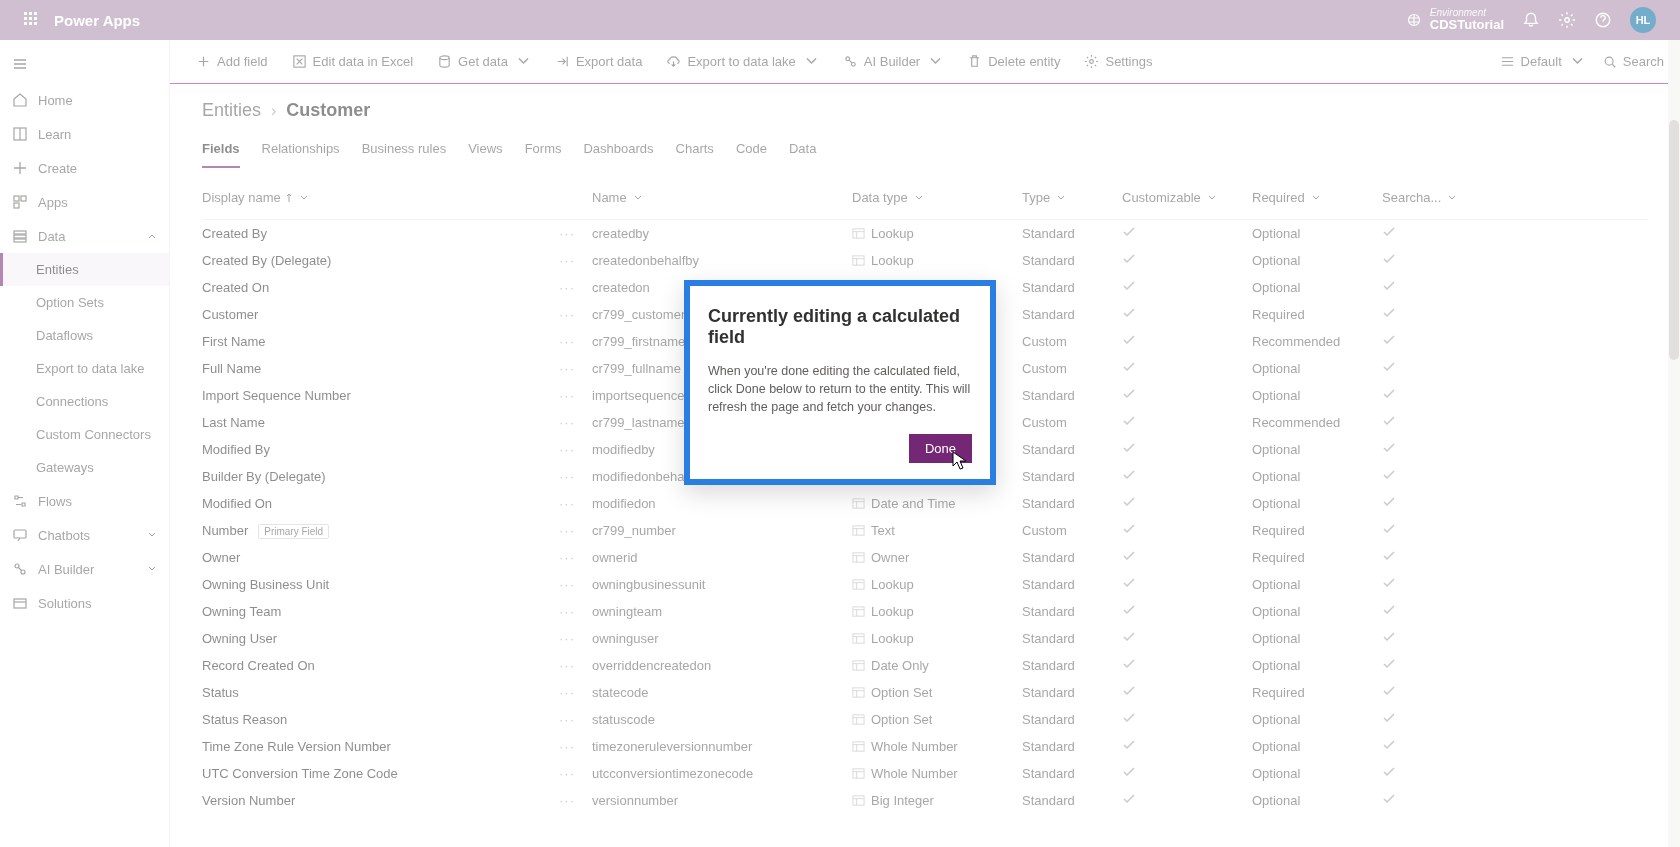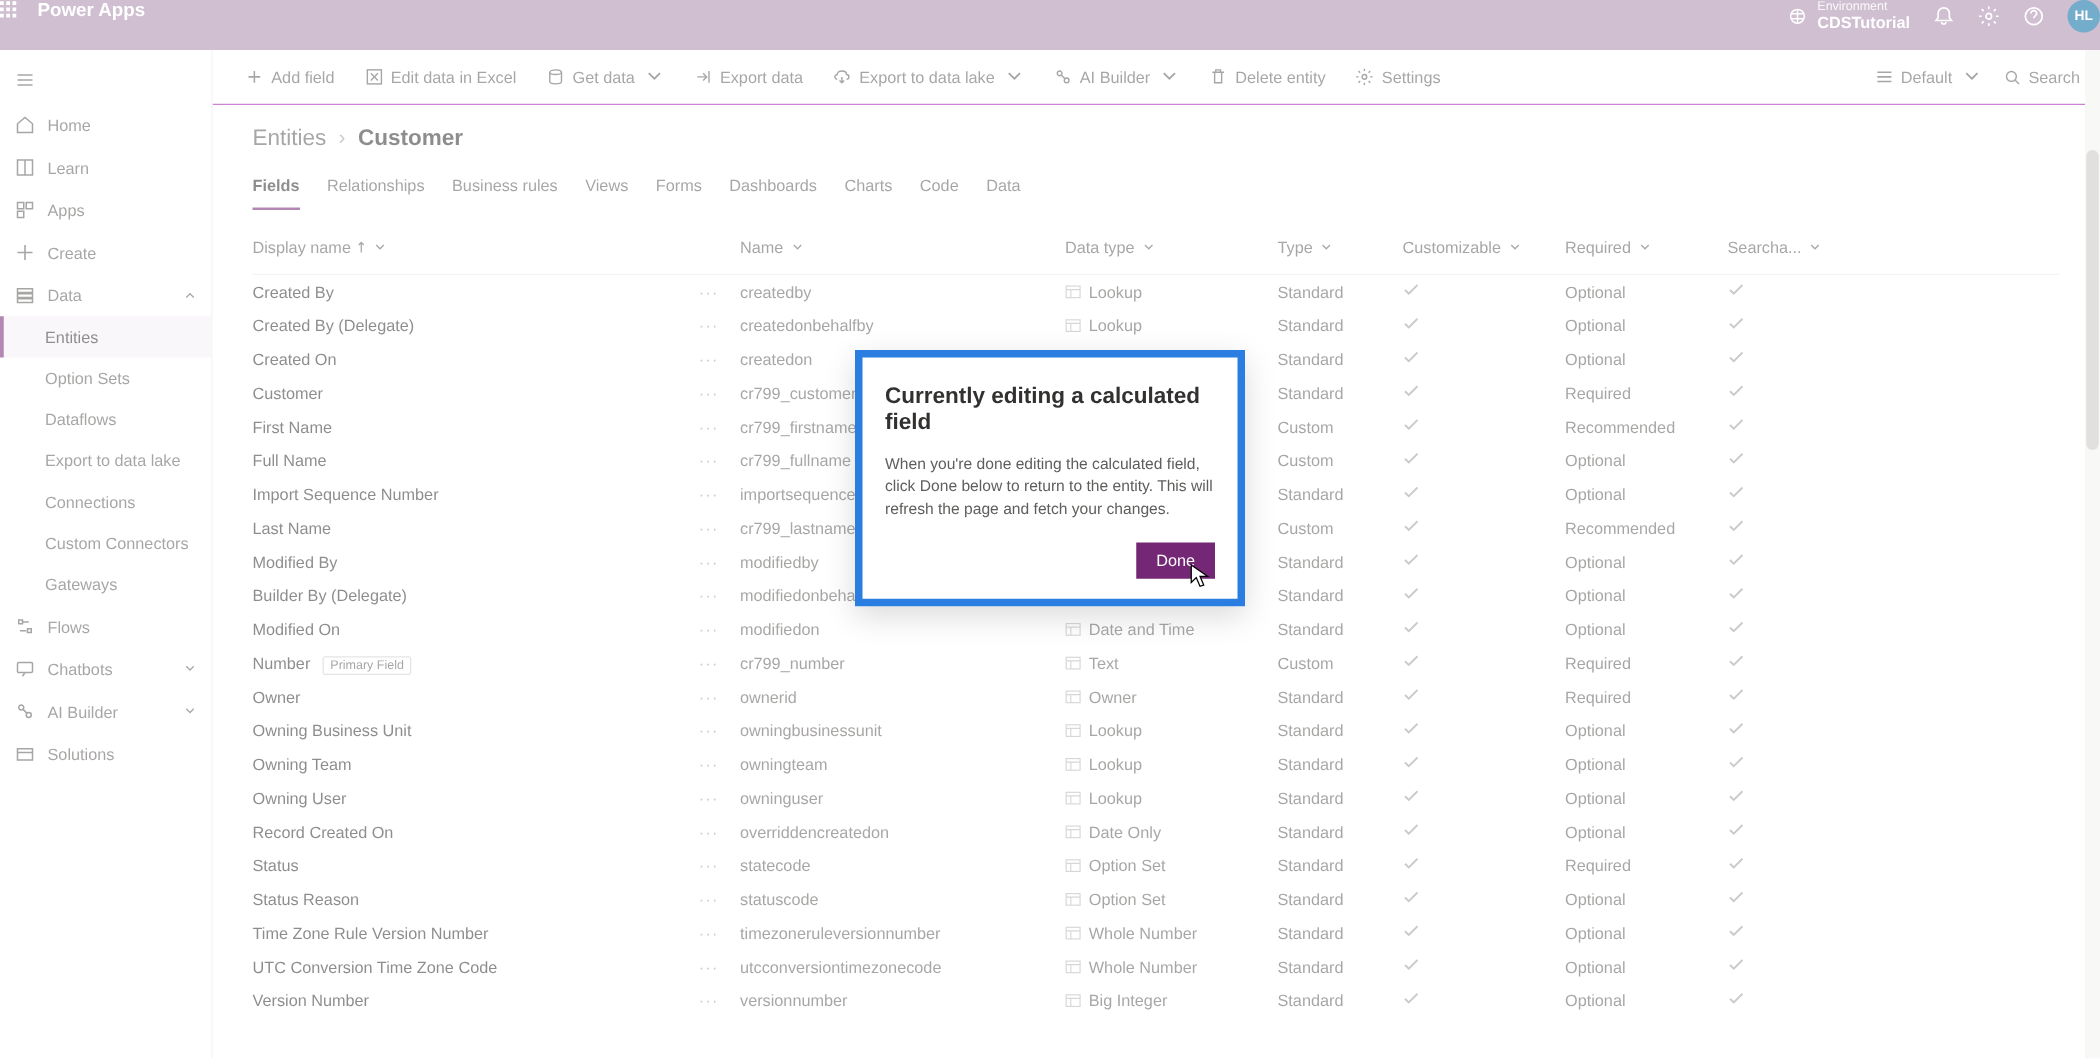--- a/index.html
+++ b/index.html
@@ -1,26 +1,26 @@
 <!DOCTYPE html>
 <html><head>
 <meta charset="utf-8">
 <style>
 * { box-sizing: border-box; margin: 0; padding: 0; }
 body { font-family: "Segoe UI", -apple-system, sans-serif; font-size: 13px; color: #323130; overflow: hidden; background: #fff; }
-.header { height: 40px; background: #a98aac; display: flex; align-items: flex-start; padding: 0 0; color: #fff; }
+.header { height: 40px; background: #a98aac; display: flex; align-items: center; padding: 0 24px; color: #fff; }
 .header-left { display: flex; align-items: center; gap: 14px; }
 .waffle { width: 16px; height: 16px; display: grid; grid-template-columns: repeat(3,3px); grid-template-rows: repeat(3,3px); gap: 2px; }
 .waffle span { background: #fff; width: 3px; height: 3px; }
 .app-title { font-size: 15px; font-weight: 600; }
 .header-right { margin-left: auto; display: flex; align-items: center; gap: 18px; }
 .env { display: flex; align-items: center; gap: 8px; font-size: 12px; }
 .env-icon { width: 16px; height: 16px; }
 .env-text { display: flex; flex-direction: column; line-height: 1.1; }
-.env-label { font-size: 10px; opacity: .9; }
+.env-label { font-size: 10px; opacity: .9; font-style: italic; }
 .env-name { font-size: 13px; font-weight: 600; }
 .hicon { width: 18px; height: 18px; display: flex; align-items: center; justify-content: center; }
 .avatar { width: 26px; height: 26px; border-radius: 50%; background: #0369a1; color: #fff; display: flex; align-items: center; justify-content: center; font-size: 11px; font-weight: 700; }
 .shell { display: flex; height: calc(100vh - 40px); }
 .leftnav { width: 170px; border-right: 1px solid #edebe9; background: #fff; padding-top: 8px; flex-shrink: 0; position: relative; }
 .ham { padding: 8px 12px; }
 .ham svg { width: 16px; height: 16px; }
 .navitem { display: flex; align-items: center; gap: 10px; padding: 9px 12px; color: #605e5c; cursor: pointer; font-size: 13px; position: relative; }
 .navitem.sub { padding-left: 36px; }
 .navitem.active { background: #f5f1f6; color: #323130; font-weight: 400; }
@@ -133,35 +133,35 @@
         <span class="nicon">
           <svg viewBox="0 0 16 16" fill="none" stroke="currentColor" stroke-width="1.2">
             <rect x="2" y="2" width="12" height="12"></rect>
             <path d="M8 2v12"></path>
           </svg>
         </span>
         <span>Learn</span>
       </div>
     <div class="navitem">
         <span class="nicon">
+          <svg viewBox="0 0 16 16" stroke="currentColor" stroke-width="1.3">
+            <path d="M8 2v12M2 8h12"></path>
+          </svg>
+        </span>
+        <span>Create</span>
+      </div>
+    <div class="navitem">
+        <span class="nicon">
           <svg viewBox="0 0 16 16" fill="none" stroke="currentColor" stroke-width="1.2">
             <rect x="2" y="2" width="5" height="5"></rect>
             <rect x="9" y="2" width="5" height="5"></rect>
             <rect x="2" y="9" width="5" height="5"></rect>
           </svg>
         </span>
         <span>Apps</span>
-      </div>
-    <div class="navitem">
-        <span class="nicon">
-          <svg viewBox="0 0 16 16" stroke="currentColor" stroke-width="1.3">
-            <path d="M8 2v12M2 8h12"></path>
-          </svg>
-        </span>
-        <span>Create</span>
       </div>
     <div class="navitem">
         <span class="nicon">
           <svg viewBox="0 0 16 16" fill="none" stroke="currentColor" stroke-width="1.2">
             <rect x="2" y="3" width="12" height="3"></rect>
             <rect x="2" y="7" width="12" height="3"></rect>
             <rect x="2" y="11" width="12" height="3"></rect>
           </svg>
         </span>
         <span>Data</span>

